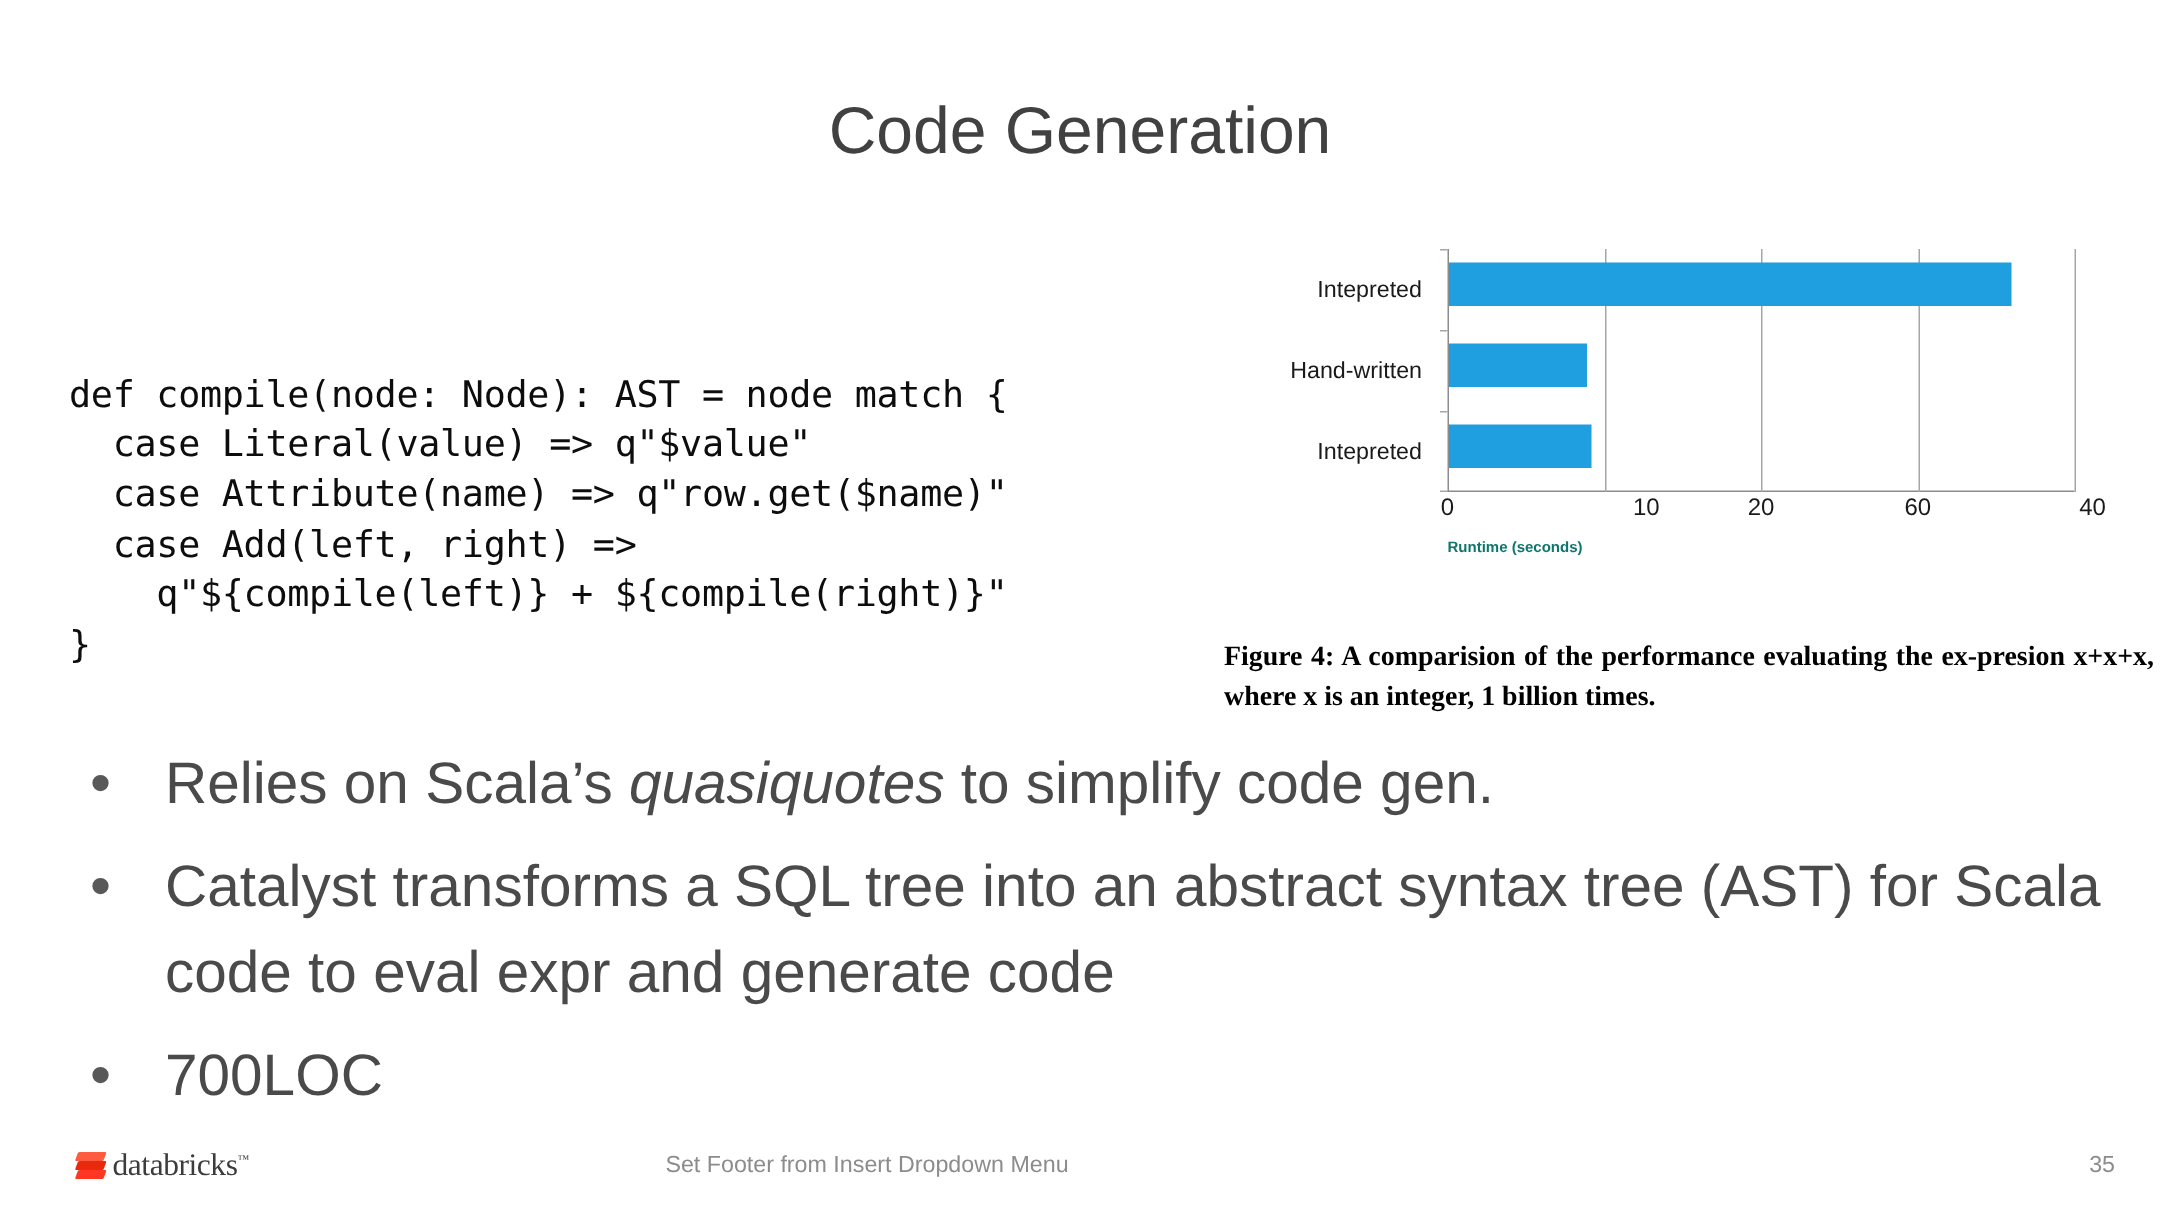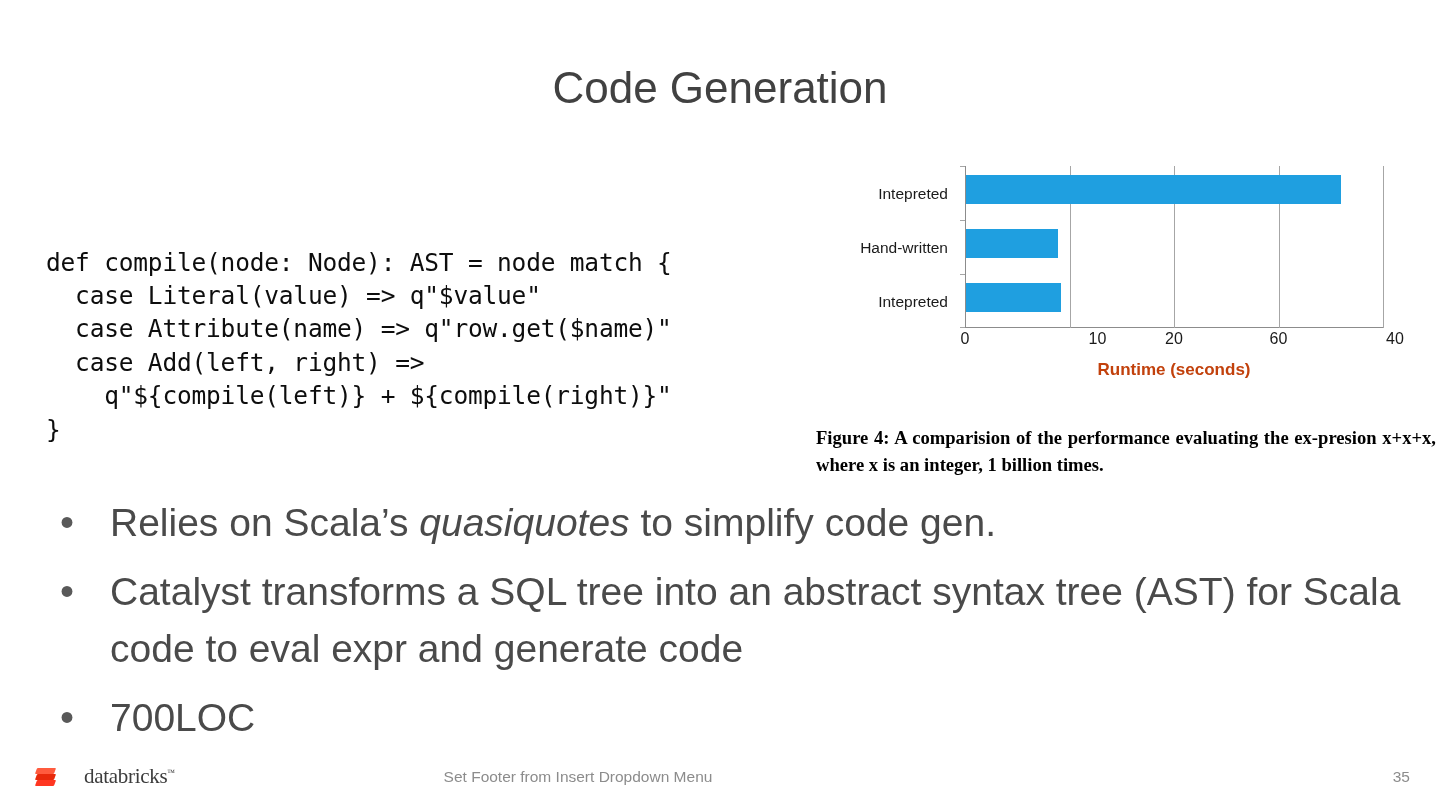--- a/index.html
+++ b/index.html
@@ -140,25 +140,25 @@
     transform: translateX(-50%);
     font-family: "Liberation Sans", sans-serif;
     font-size: 16px;
     color: #1a1a1a;
   }
   .xaxis-title {
     position: absolute;
     left: 139px;
     top: 202px;
     width: 418px;
-    text-align: center;
-    font-family: "Liberation Sans", sans-serif;
-    font-size: 17px;
+    text-align: left;
+    font-family: "Liberation Sans", sans-serif;
+    font-size: 10px;
     font-weight: bold;
-    color: #c2410c;
+    color: #0f766e;
   }
 
   
   .figure-caption {
     position: absolute;
     top: 424px;
     left: 816px;
     width: 620px;
     font-family: "Liberation Serif", serif;
     font-size: 18.6px;
@@ -196,26 +196,25 @@
     font-size: 39px;
     line-height: 57px;
     color: #4a4a4a;
     font-weight: 400;
   }
   .bullet-text i { font-style: italic; }
 
   
   .footer-logo {
     position: absolute;
-    left: 36px;
+    left: 51px;
     bottom: 22px;
     display: flex;
     align-items: center;
     height: 24px;
-    gap: 24px;
   }
   .brick-stack {
     position: relative;
     width: 21px;
     height: 19px;
     margin-right: 3px;
   }
   .brick {
     position: absolute;
     left: 0;

